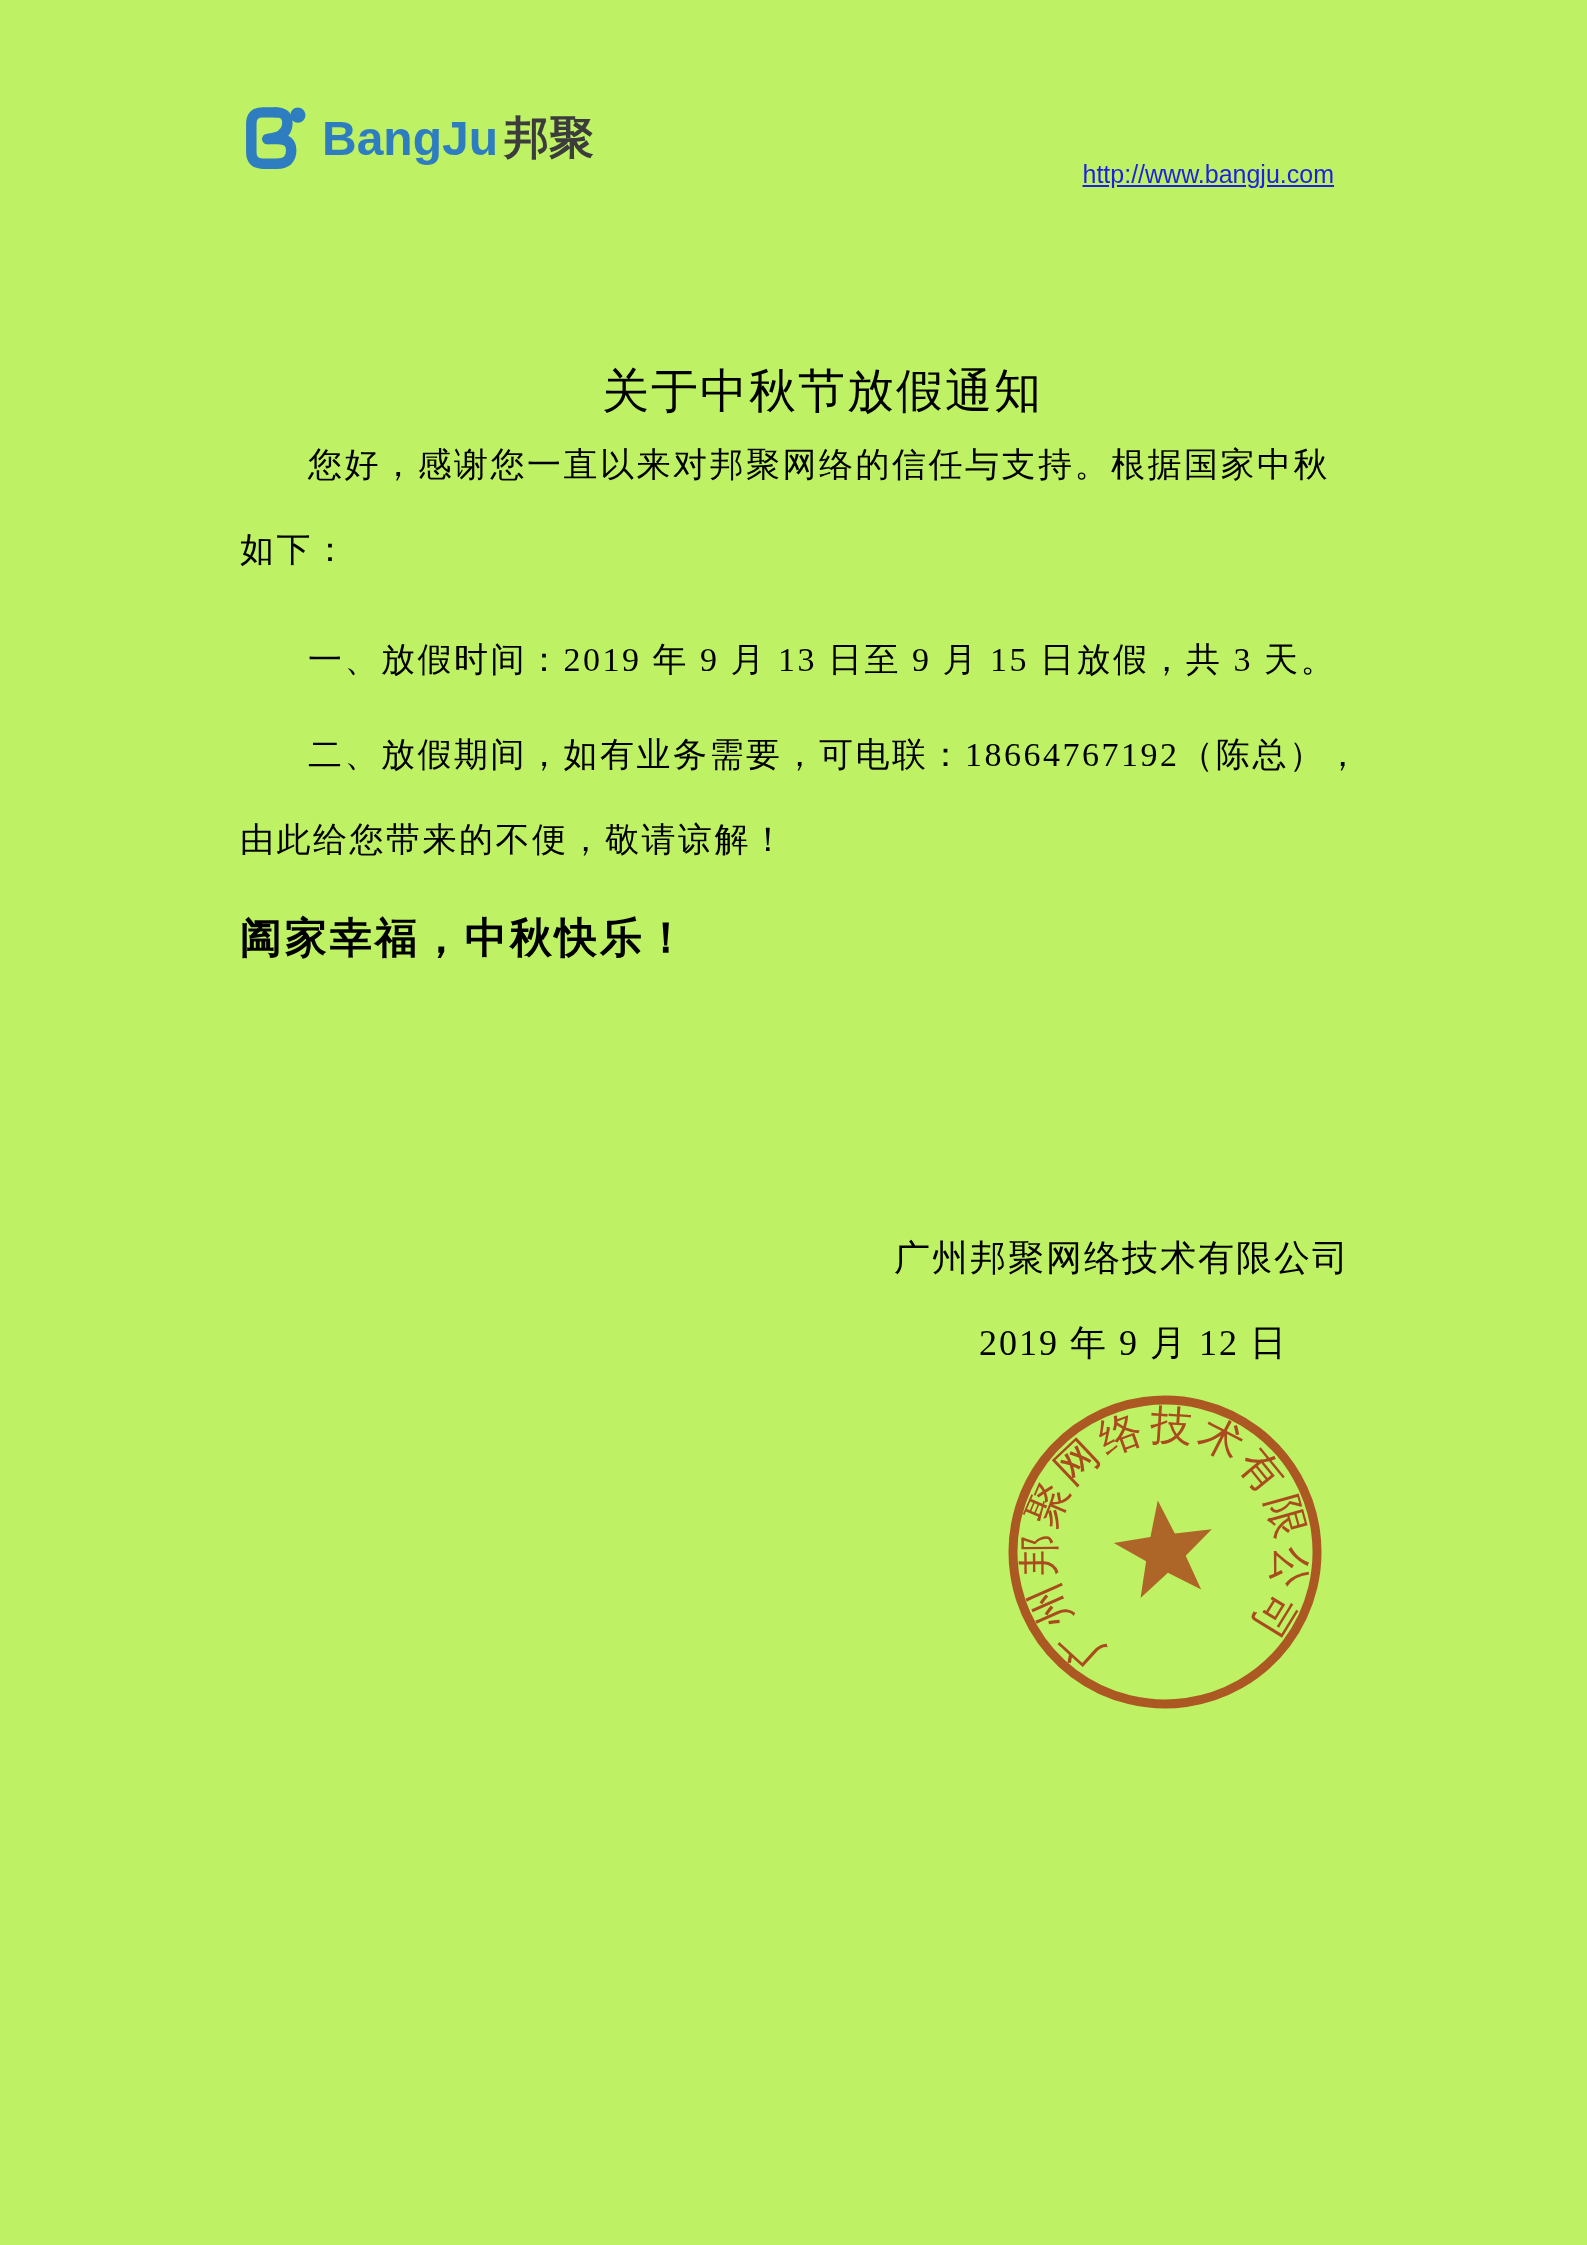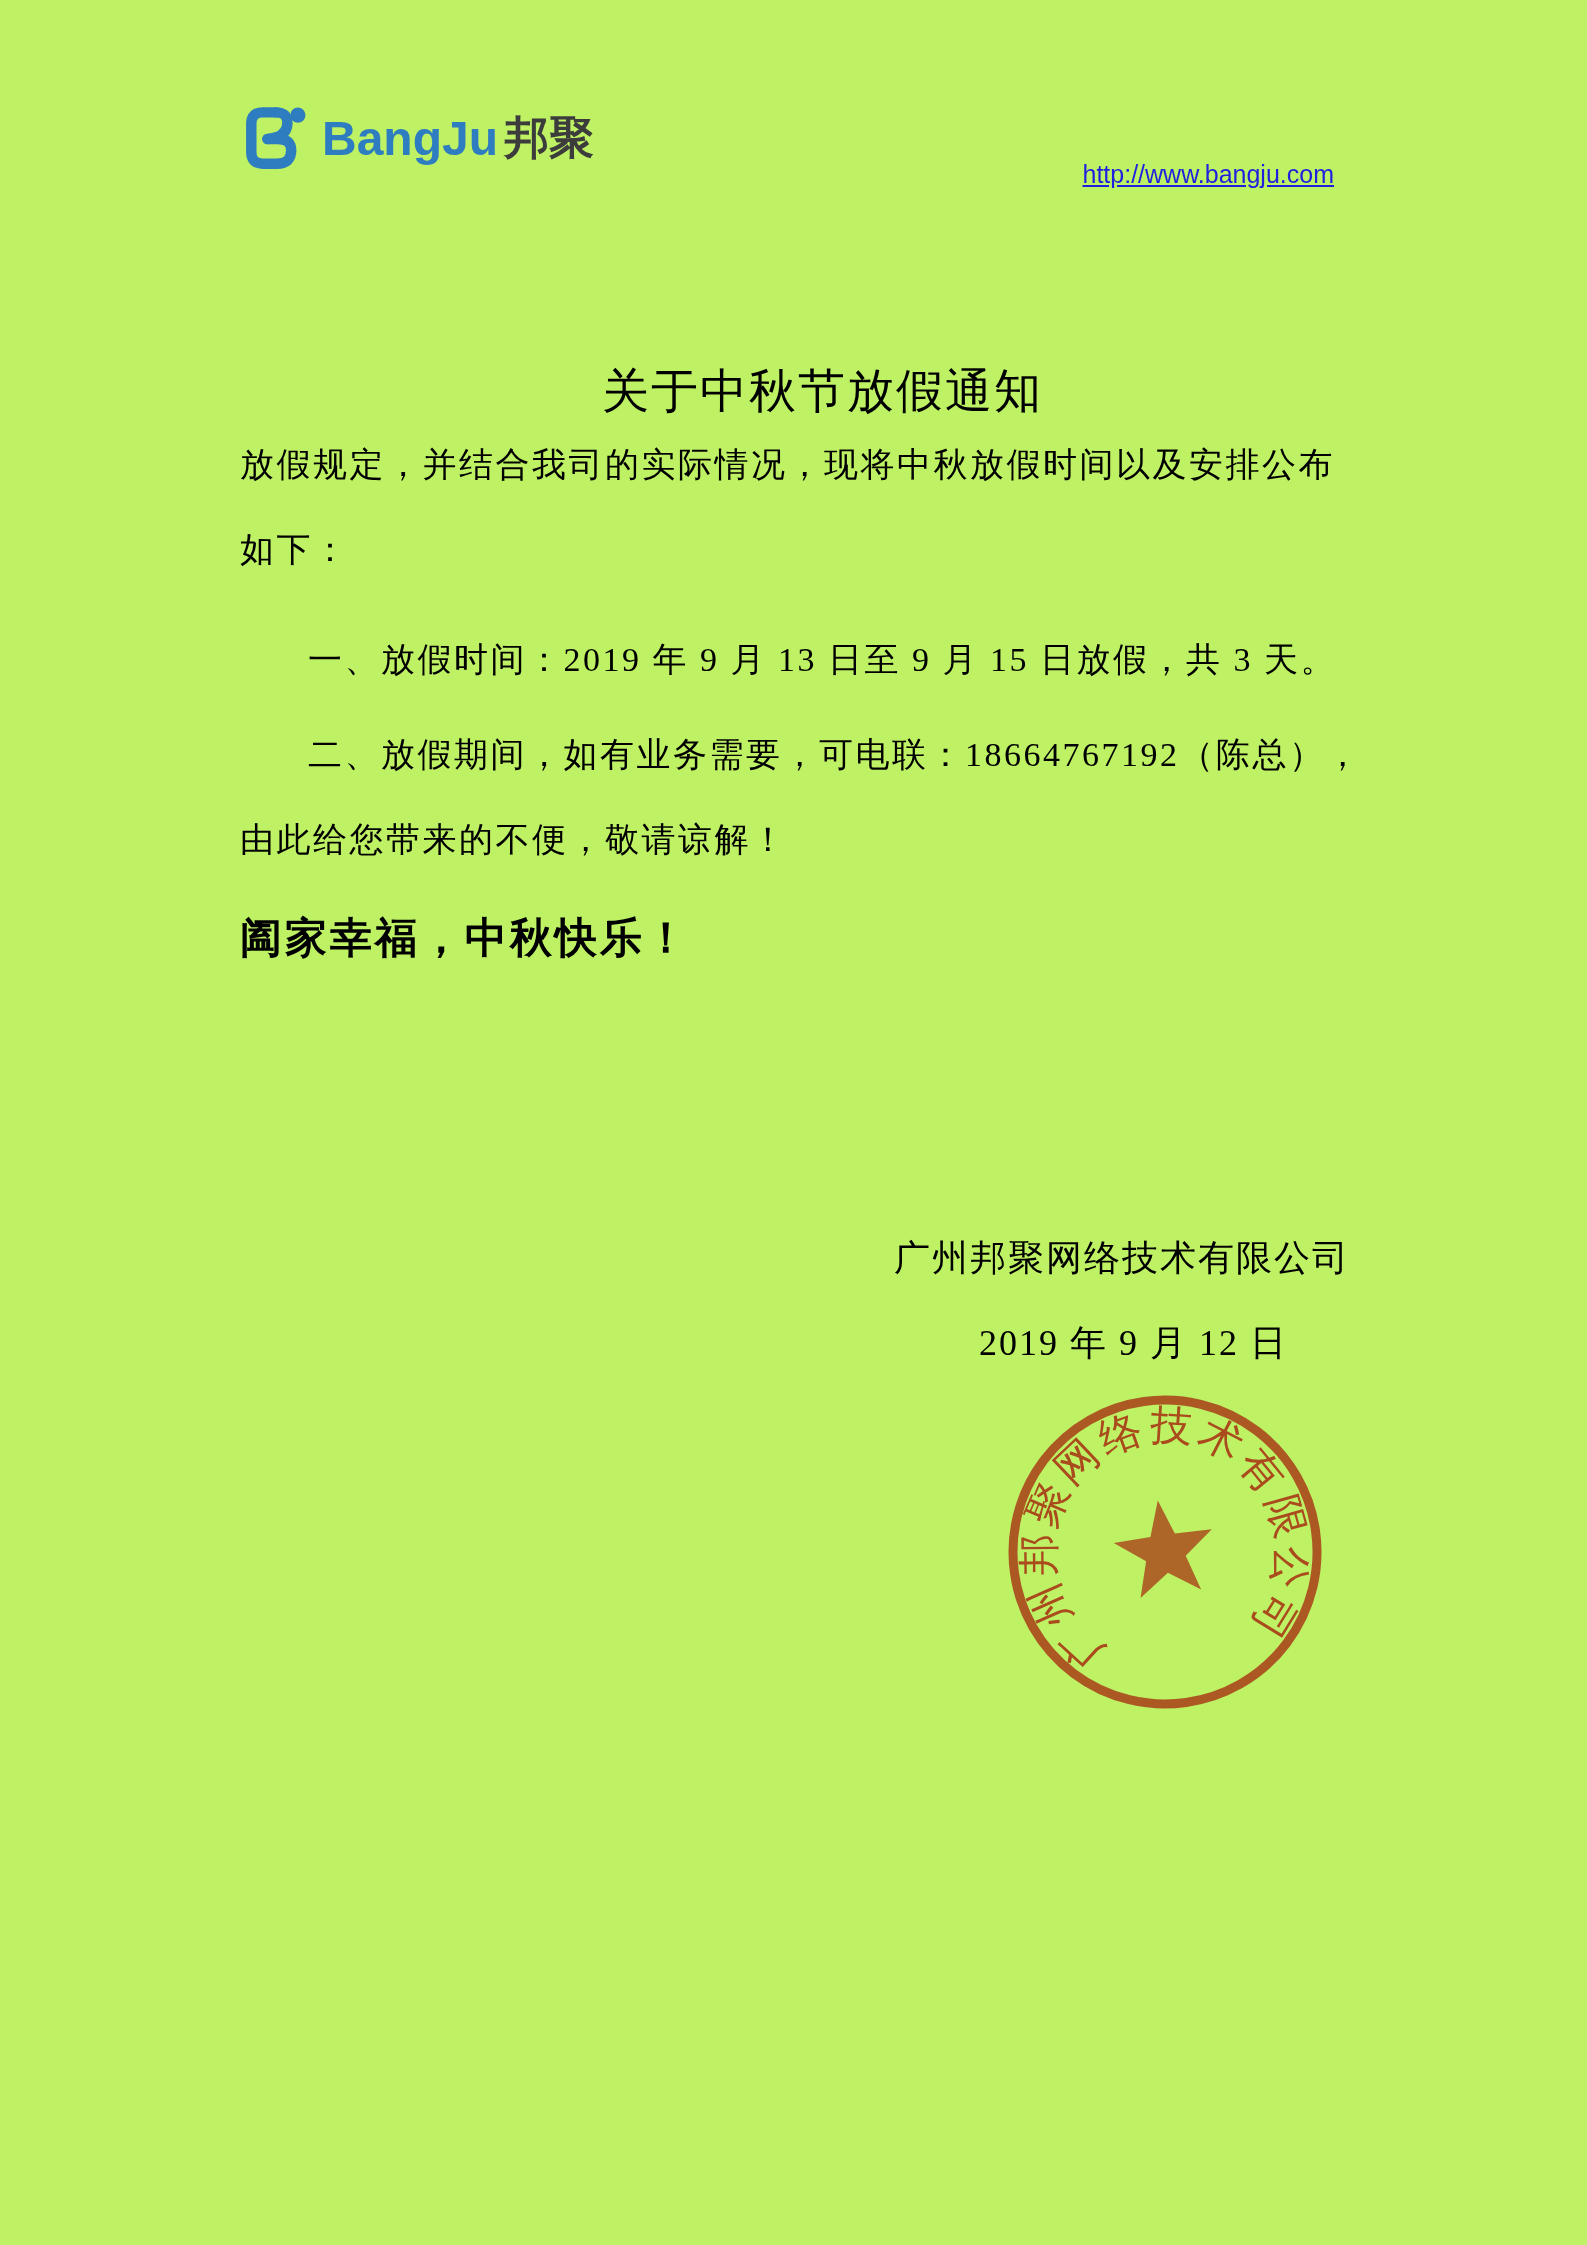--- a/index.html
+++ b/index.html
@@ -113,21 +113,21 @@
     </span>
     <span class="latin">BangJu</span>
     <span class="cjk">邦聚</span>
   </div>
 
   <a class="site-url" href="#">http://www.bangju.com</a>
 
   <div class="doc">
     <h1 class="doc-title">关于中秋节放假通知</h1>
 
-    <div class="line">放假规定，并结合我司的实际情况，现将中秋放假时间以及安排公布</div>
+    <div class="line indent">您好，感谢您一直以来对邦聚网络的信任与支持。根据国家中秋</div>
     <div class="line">如下：</div>
     <div class="line indent gap-lg">一、放假时间：2019 年 9 月 13 日至 9 月 15 日放假，共 3 天。</div>
     <div class="line indent gap-sm">二、放假期间，如有业务需要，可电联：18664767192（陈总），</div>
     <div class="line">由此给您带来的不便，敬请谅解！</div>
 
     <div class="wish">阖家幸福，中秋快乐！</div>
 
     <div class="company-line">广州邦聚网络技术有限公司</div>
     <div class="date-line">2019 年 9 月 12 日</div>
   </div>

